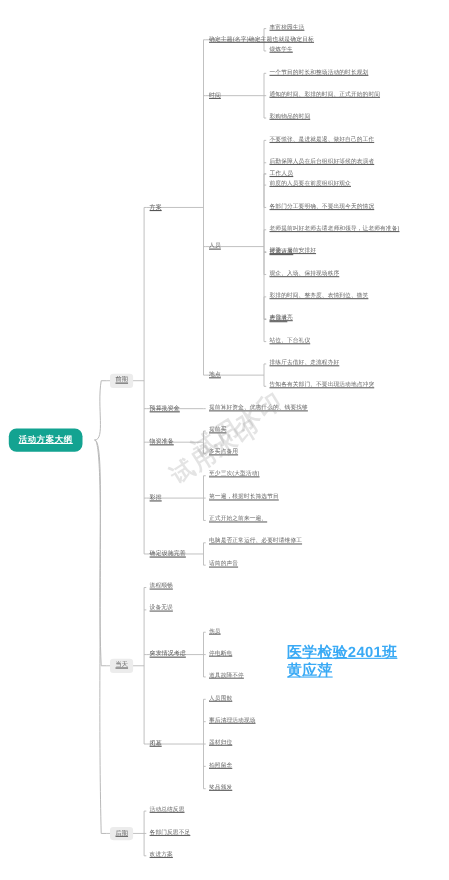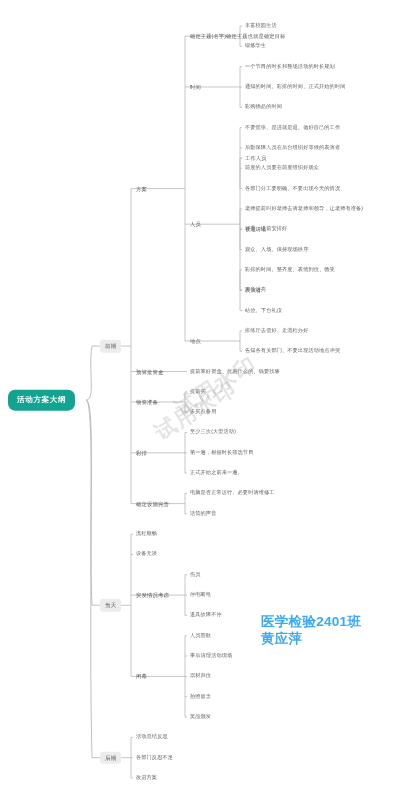--- a/index.html
+++ b/index.html
@@ -22,20 +22,21 @@
     pointer-events: none;
   }
   .node {
     position: absolute;
     white-space: nowrap;
     line-height: 1.15;
     color: #4a4a4a;
     font-size: 5.2px;
     letter-spacing: 0.1px;
     transform: translateY(-50%);
+    text-decoration: underline;
   }
   .node.root {
     background: #13a391;
     color: #ffffff;
     font-size: 7.6px;
     font-weight: bold;
     padding: 6px 9px;
     border-radius: 7px;
     letter-spacing: 0.6px;
   }
@@ -230,16 +231,16 @@
       <div class="node leaf" style="left: 190px; top: 717.027px;">奖品颁发</div>
       <div class="node lvl1" style="left: 100px; top: 757.676px;">后期</div>
       <div class="node leaf" style="left: 136px; top: 737.351px;">活动总结反思</div>
       <div class="node leaf" style="left: 136px; top: 757.676px;">各部门反思不足</div>
       <div class="node leaf" style="left: 136px; top: 778px;">改进方案</div>
     </div>
 
   <div class="watermark" style="left:170px; top:372px;">试用水印</div>
   <div class="watermark" style="left:150px; top:396px;">试用水印</div>
 
-  <div id="signature" style="left:261px; top:613px;">医学检验2401班
+  <div id="signature" style="left:261px; top:584px;text-decoration:underline;">医学检验2401班
 黄应萍</div>
 
 </div>
 
 </body></html>

